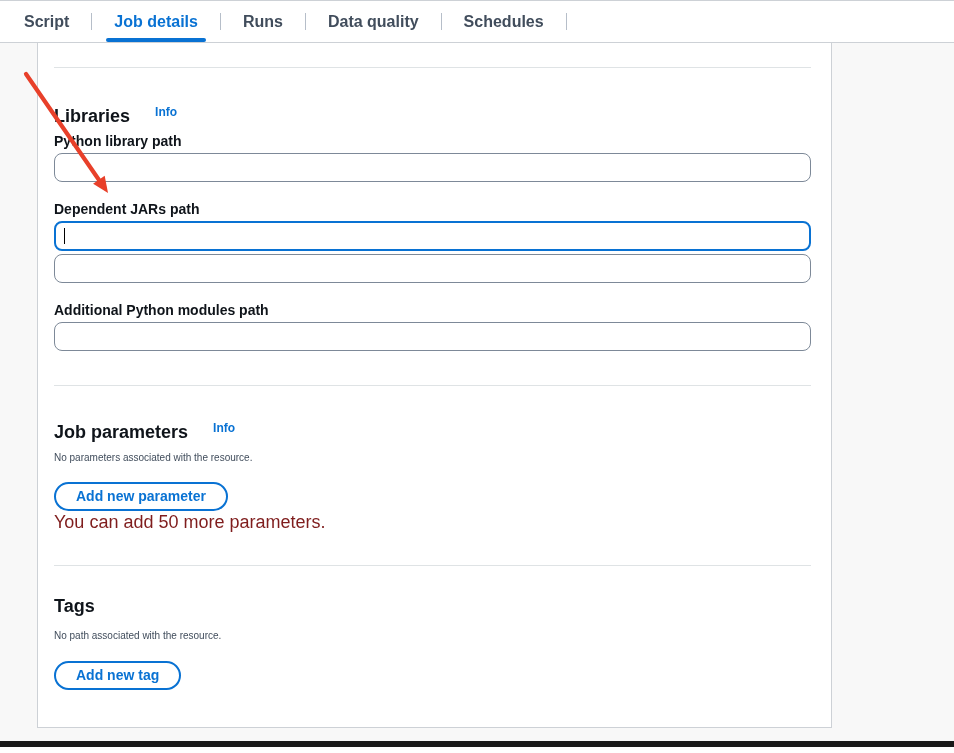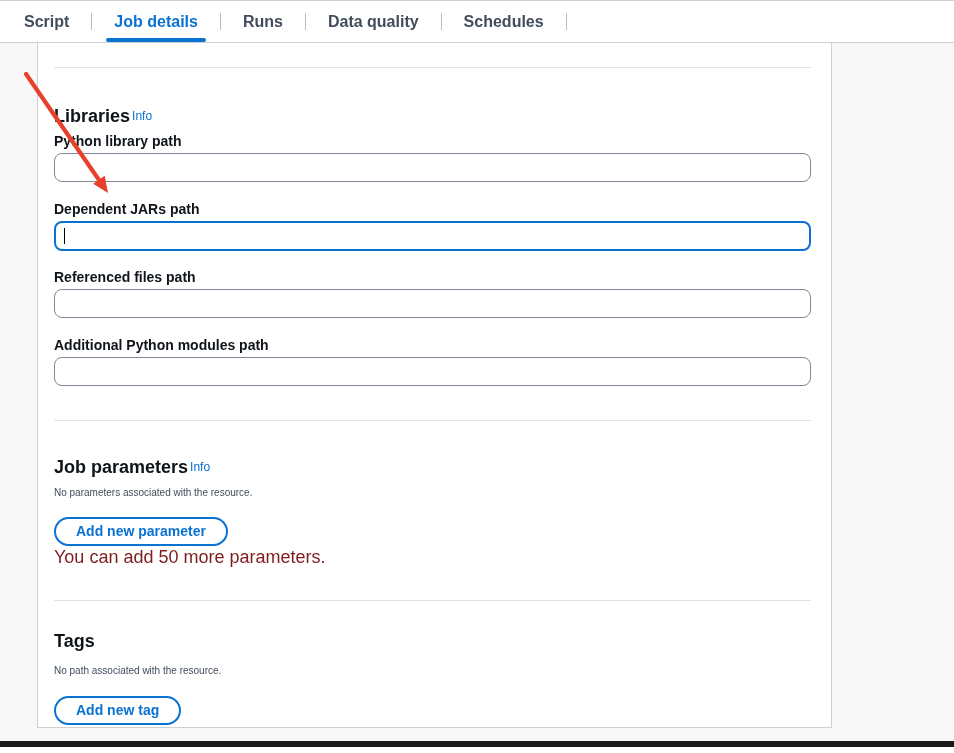--- a/index.html
+++ b/index.html
@@ -83,32 +83,32 @@
     border-top: 1px solid #dfe3e5;
     height: 0;
     width: 100%;
   }
   .divider.d-top { margin-top: 24px; }
   .divider.d-params { margin-top: 34px; }
   .divider.d-tags { margin-top: 35px; }
 
   .section-header {
     display: flex;
-    align-items: center;
-    gap: 2px;
+    align-items: flex-start;
+    gap: 25px;
   }
   .section-header h2 {
     font-size: 18px;
     line-height: 22px;
     font-weight: bold;
     color: #0f141a;
   }
   .info-link {
     font-size: 12px;
-    font-weight: normal;
+    font-weight: bold;
     color: #0972d3;
     text-decoration: none;
     cursor: pointer;
   }
   .sh-libraries { margin-top: 37px; }
   .sh-params { margin-top: 35px; }
   .sh-tags { margin-top: 29px; }
 
   .field-label {
     display: block;
@@ -244,21 +244,20 @@
       <div class="inputwrap">
         <input class="text-input" type="text" value="" style="">
       </div>
 
       <label class="field-label fl-18">Dependent JARs path</label>
       <div class="inputwrap focused">
         <input class="text-input" type="text" value="" style="">
         <span class="caret"></span>
       </div>
 
-      <label class="field-label fl-17">Referenced files path</label>
       <div class="inputwrap">
         <input class="text-input" type="text" value="" style="">
       </div>
 
       <label class="field-label fl-18">Additional Python modules path</label>
       <div class="inputwrap">
         <input class="text-input" type="text" value="" style="">
       </div>
 
       <hr class="divider d-params">

